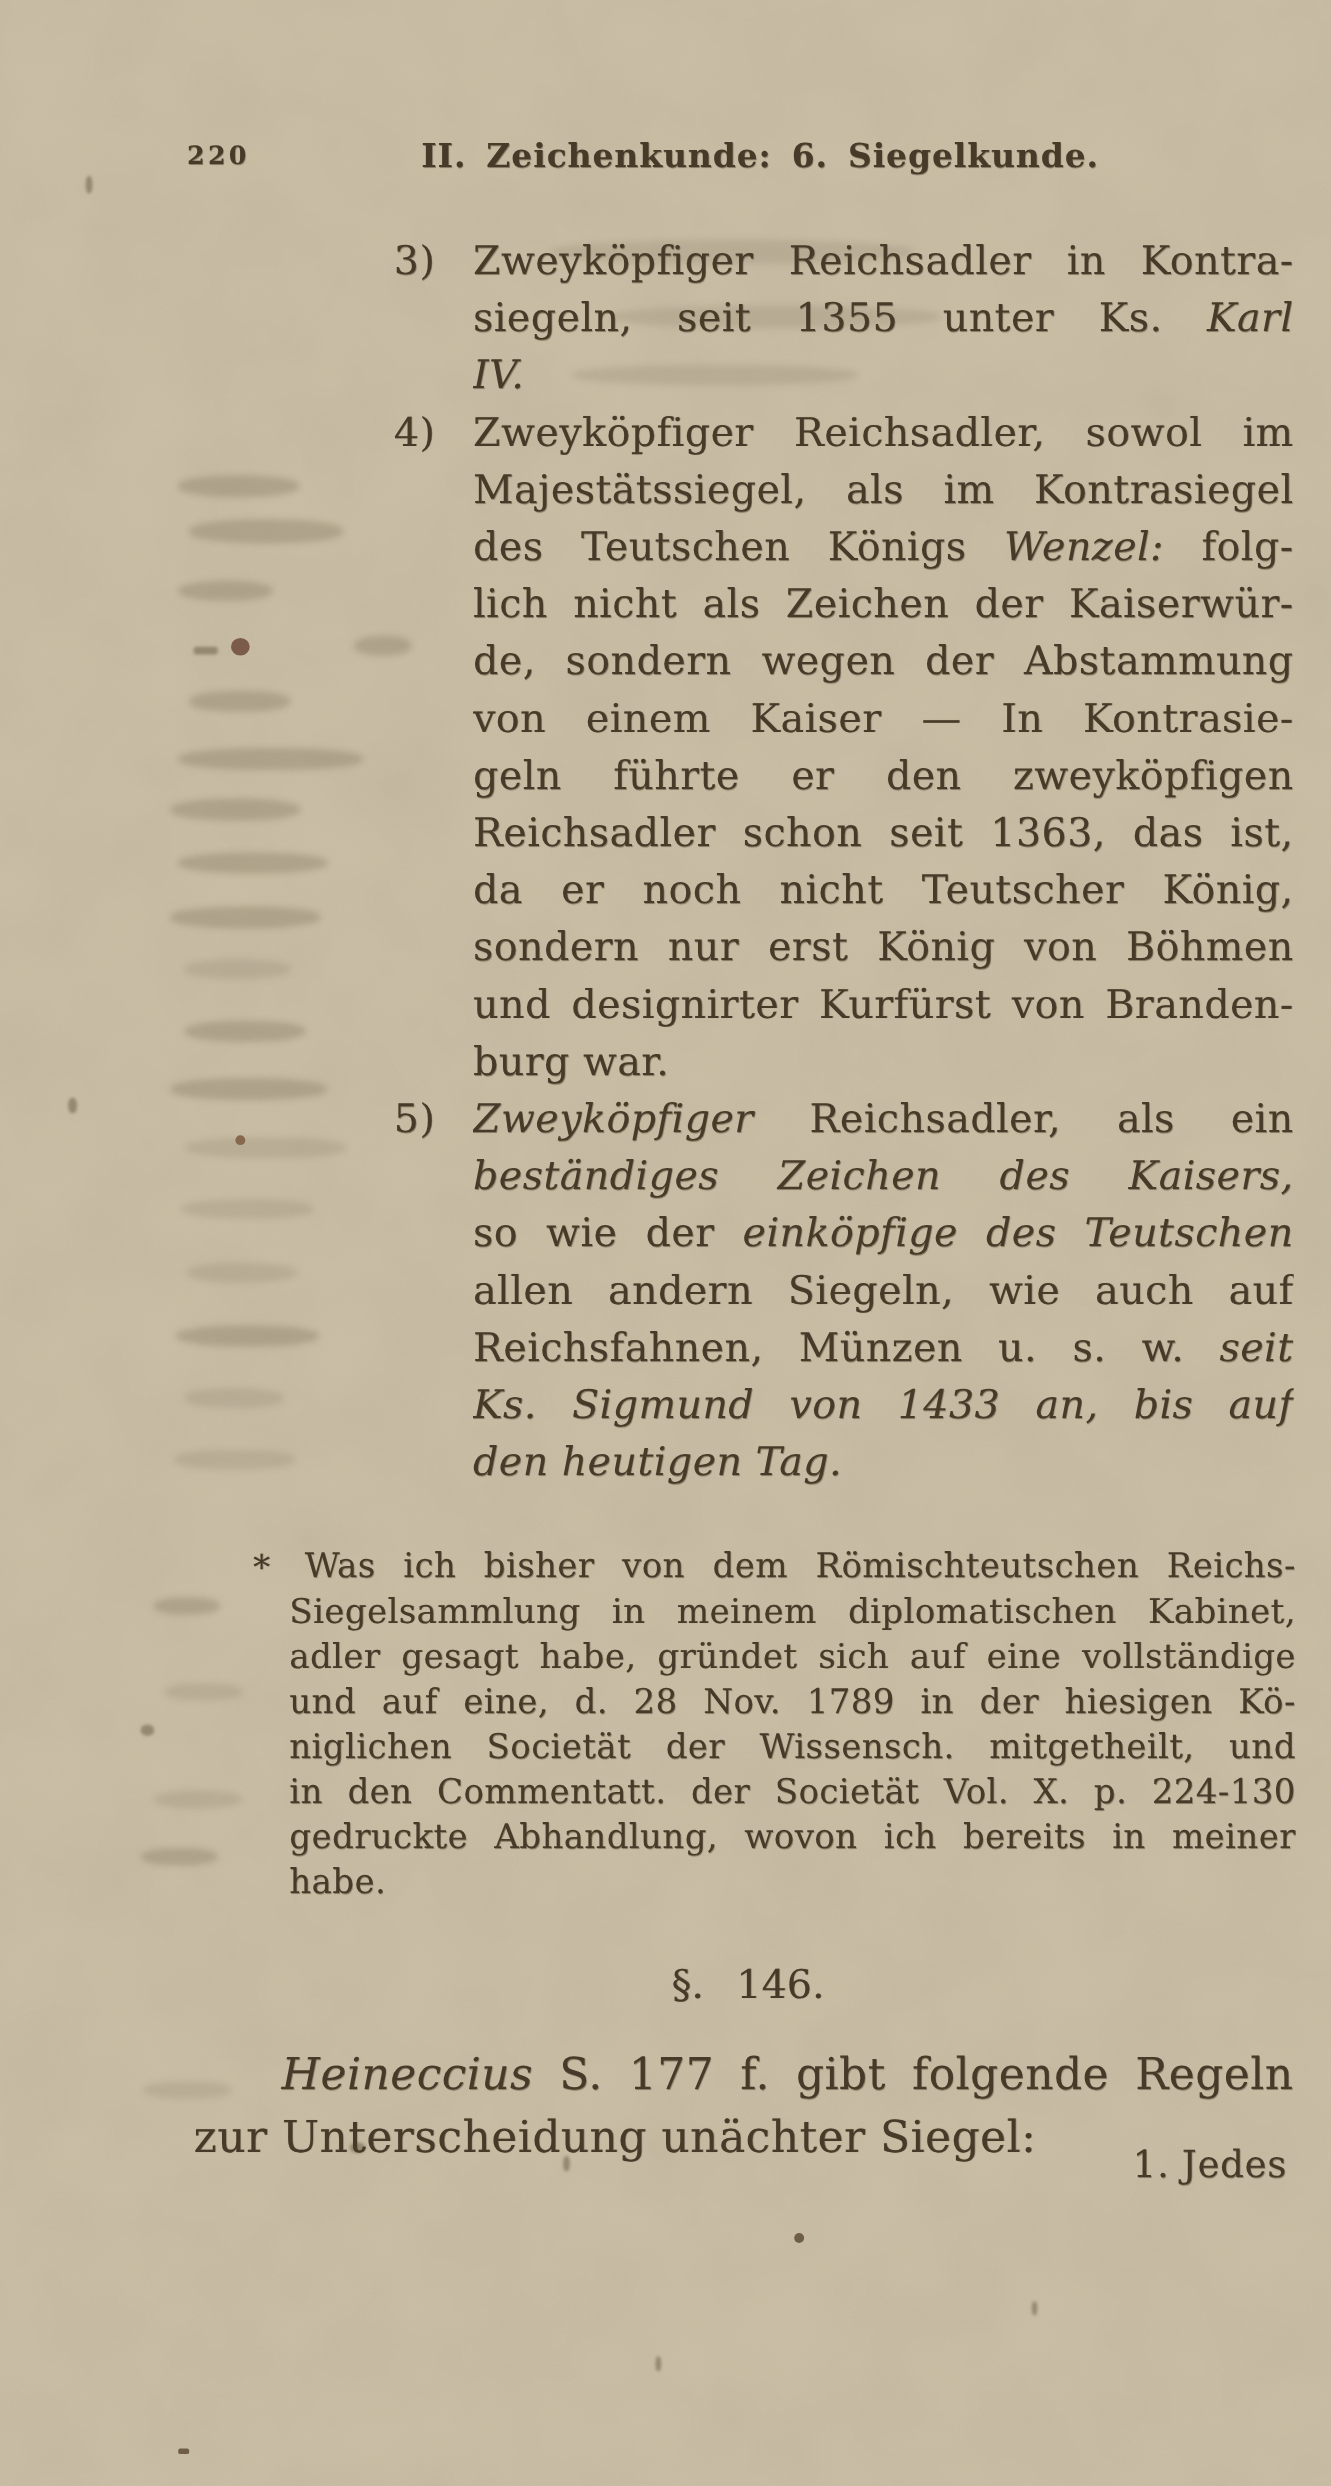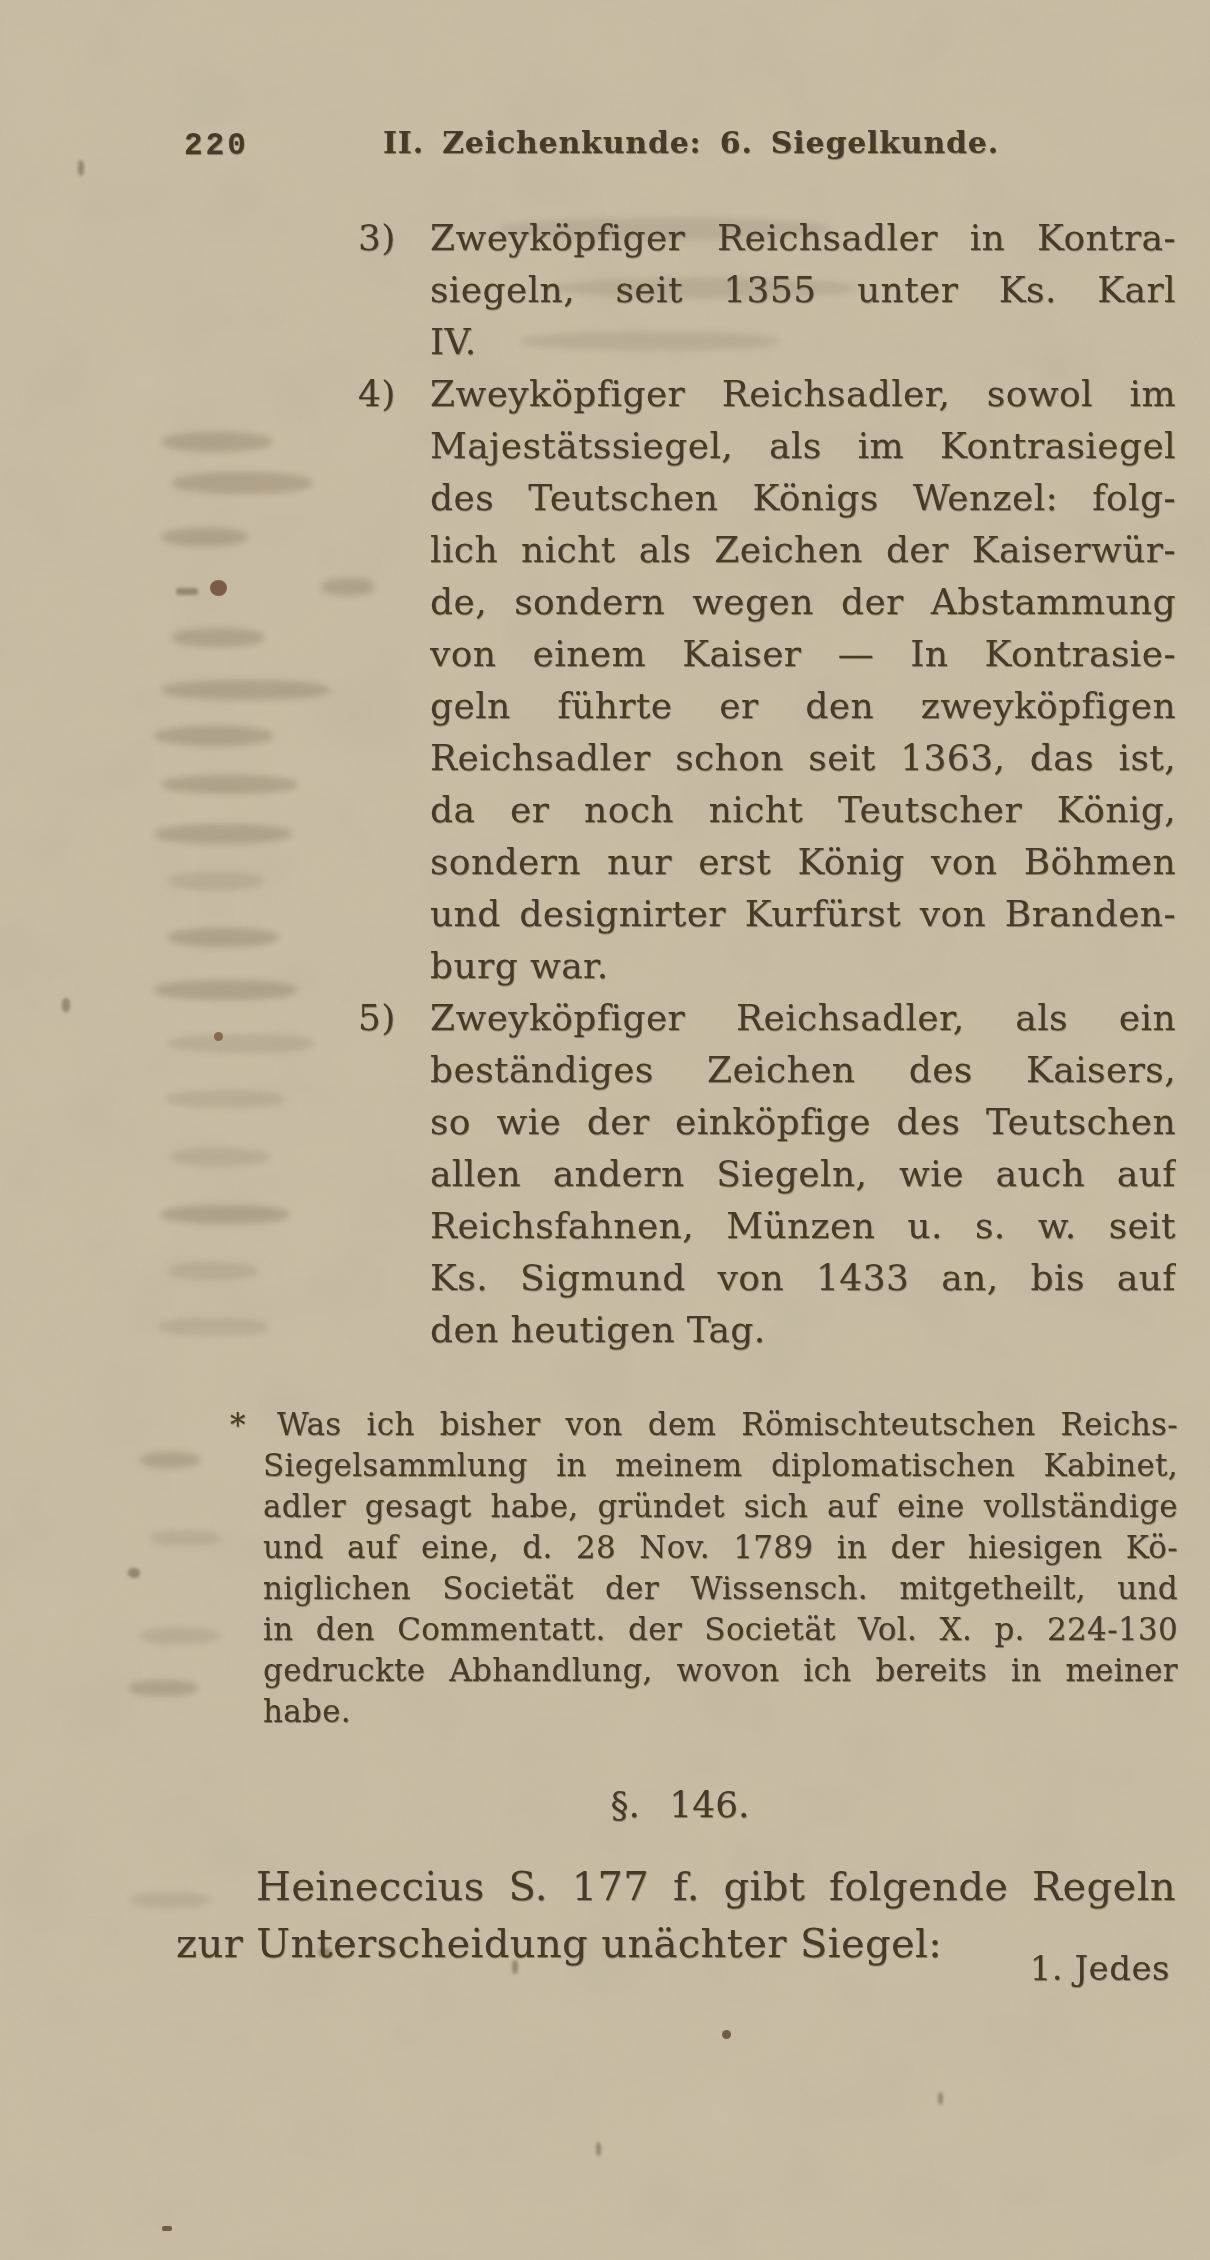--- a/index.html
+++ b/index.html
@@ -17,30 +17,30 @@
       radial-gradient(ellipse 760px 560px at 280px 2120px, rgba(227,218,198,0.48), transparent 72%),
       radial-gradient(ellipse 520px 760px at 150px 950px,  rgba(118,103,82,0.10), transparent 70%),
       radial-gradient(ellipse 420px 300px at 1000px 1250px, rgba(224,215,196,0.30), transparent 70%),
       linear-gradient(90deg, rgba(108,93,72,0.10), rgba(108,93,72,0) 3%),
       linear-gradient(180deg, rgba(108,93,72,0.06), rgba(108,93,72,0) 2%),
       radial-gradient(ellipse 900px 1500px at 620px 1100px, #cdc1a8, #c6ba a1);
     text-shadow:0.6px 0.8px 0.7px rgba(58,44,25,0.45);
   }
   .grain{position:absolute;inset:0;width:100%;height:100%;mix-blend-mode:multiply;pointer-events:none;}
 
-  .pagenum{position:absolute;left:184px;top:128px;font-size:31px;font-weight:bold;letter-spacing:3px;font-family:Liberation Mono, monospace;}
+  .pagenum{position:absolute;left:170px;top:128px;font-size:23px;font-weight:bold;letter-spacing:3px;}
   .running-header{position:absolute;left:383px;top:125px;font-size:30px;font-weight:bold;letter-spacing:0.8px;word-spacing:7px;white-space:nowrap;}
 
   .body-list{position:absolute;left:430px;top:212px;width:746px;font-size:36px;line-height:52px;letter-spacing:0.4px;}
   .list-item{position:relative;}
   .marker{position:absolute;left:-72px;top:0;}
 
   .tline{height:52px;overflow:hidden;text-align:left;}
   .tline.just{text-align:justify;text-align-last:justify;}
-  .it{}
+  .it{font-style:italic;}
 
   .footnote{position:absolute;left:263px;top:1404px;width:915px;font-size:31px;line-height:41px;letter-spacing:0.3px;}
   .footnote .tline{height:41px;}
   .footnote .tline.indent{text-indent:14px;}
   .fn-star{position:absolute;left:-33px;top:1px;}
 
   .section-heading{position:absolute;left:180px;top:1784px;width:1000px;text-align:center;font-size:36px;word-spacing:18px;}
 
   .closing{position:absolute;left:176px;top:1858px;width:1000px;font-size:40px;line-height:57px;letter-spacing:0.4px;}
   .closing .tline{height:57px;}

